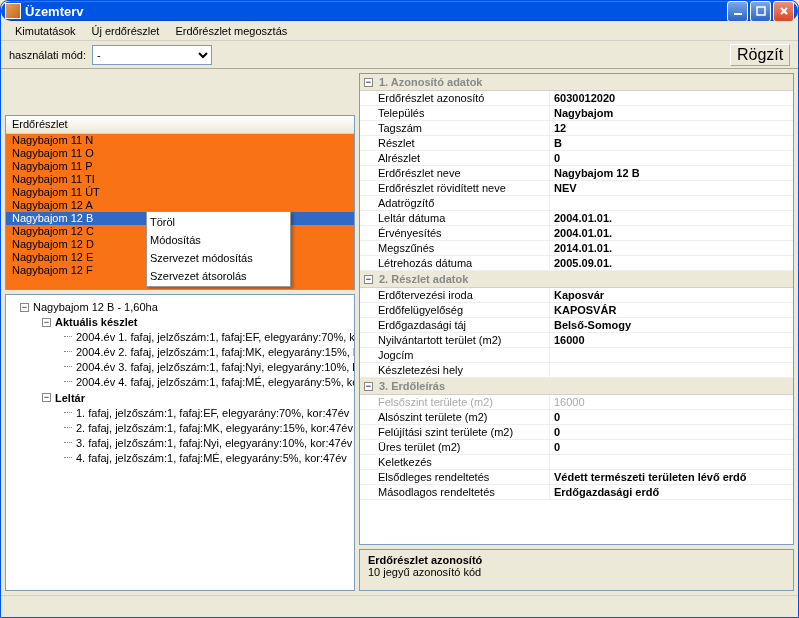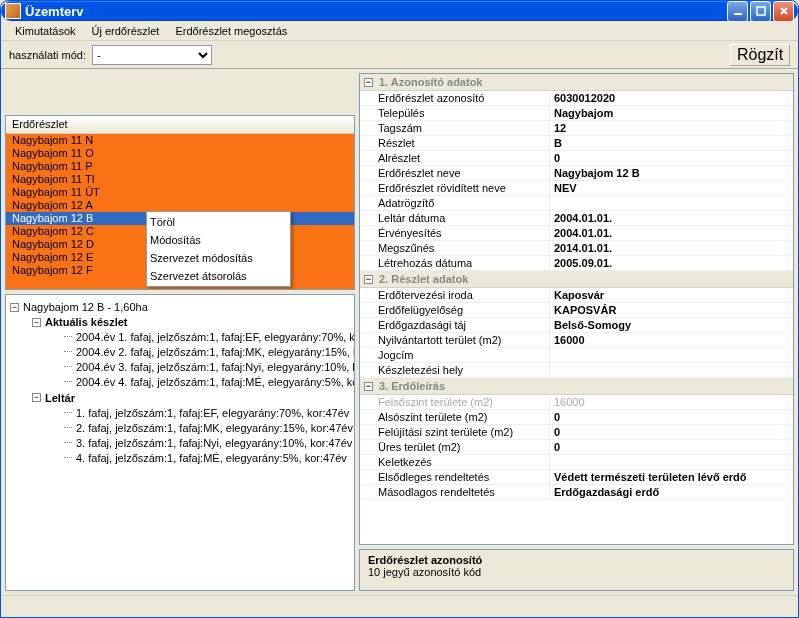--- a/index.html
+++ b/index.html
@@ -36,21 +36,21 @@
 
 .context-menu { position: absolute; left: 140px; top: 16px; width: 145px; background: #fff; border: 1px solid #999; box-shadow: 2px 2px 3px rgba(0,0,0,0.3); z-index: 10; padding: 1px; }
 .context-menu .cm-item { padding: 3px 2px; cursor: pointer; }
 
 .tree-panel { flex: 1; border: 1px solid #7f9db9; background: #fff; overflow: hidden; display: flex; flex-direction: column; }
 .tree-body { flex: 1; overflow: auto; padding: 4px; }
 .tree-body::-webkit-scrollbar { width: 17px; height: 17px; }
 .tree-body::-webkit-scrollbar-track { background: #f0ece4; }
 .tree-body::-webkit-scrollbar-thumb { background: linear-gradient(to right, #cfd7e8, #b8c6e0); border: 1px solid #9aabcc; border-radius: 2px; }
 .tree-body::-webkit-scrollbar-thumb:horizontal { background: linear-gradient(to bottom, #cfd7e8, #b8c6e0); }
-.tree-node { white-space: nowrap; line-height: 14px; }
+.tree-node { white-space: nowrap; line-height: 14px; margin-left: 10px; }
 .tree-toggle { display: inline-block; width: 9px; height: 9px; border: 1px solid #888; text-align: center; line-height: 7px; font-size: 9px; margin-right: 4px; cursor: pointer; vertical-align: middle; }
 .tree-children { margin-left: 22px; }
 .tree-leaf { margin-left: 22px; position: relative; }
 .tree-leaf::before { content: ''; position: absolute; left: -12px; top: 7px; width: 8px; border-top: 1px dotted #888; }
 .tree-label { vertical-align: middle; }
 .tree-label.bold { font-weight: bold; }
 
 .right-pane { flex: 1; display: flex; flex-direction: column; gap: 4px; overflow: hidden; }
 .prop-grid { flex: 1; border: 1px solid #7f9db9; background: #fff; overflow: hidden; display: flex; }
 .pg-body { flex: 1; overflow-y: auto; }

